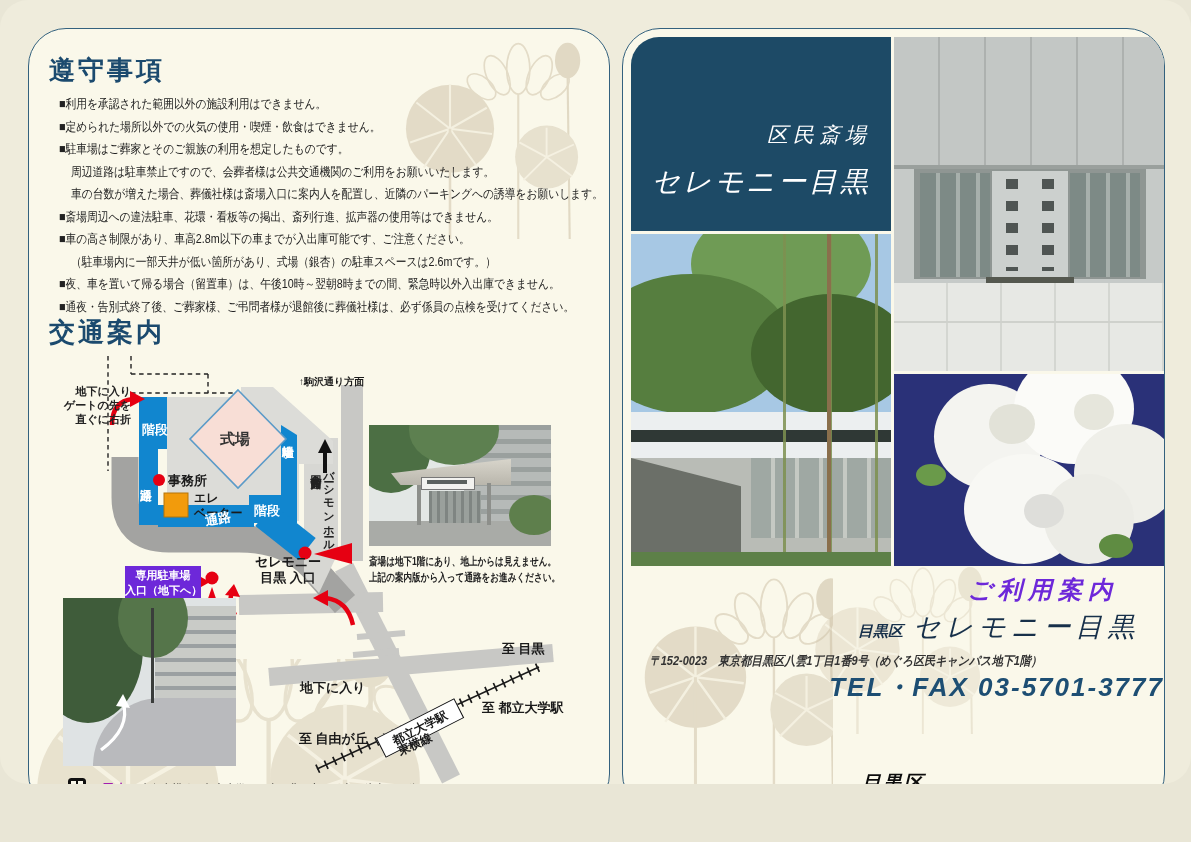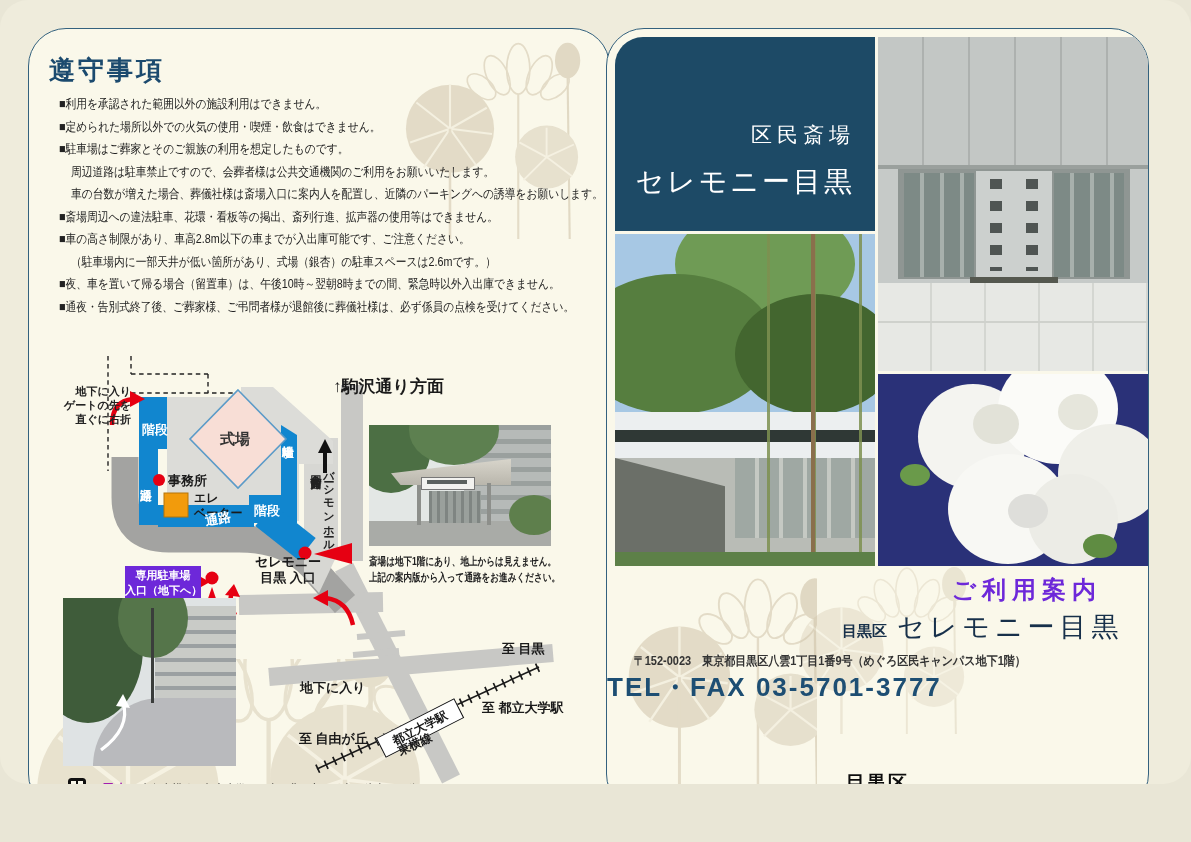--- a/index.html
+++ b/index.html
@@ -1,20 +1,20 @@
 <!DOCTYPE html>
 <html><head>
 <meta charset="utf-8">
 <style>
   html,body{margin:0;padding:0;}
   body{font-family:"Liberation Sans","DejaVu Sans",sans-serif;background:#e9e6d6;}
   .stage{position:relative;width:1191px;height:784px;background:#efecdc;overflow:hidden;border-radius:28px;}
   .page{position:absolute;top:28px;height:784px;background:#faf8ea;border:1.6px solid #33617e;border-radius:38px;overflow:hidden;box-sizing:border-box;}
   .page-left{left:28px;width:582px;}
-  .page-right{left:606px;width:543px;}
+  .page-right{left:622px;width:543px;font-style:italic;}
   .abs{position:absolute;}
   .serif{font-family:"Liberation Serif","DejaVu Serif",serif;}
   .sec-title{font-family:"Liberation Serif","DejaVu Serif",serif;font-size:26px;font-weight:bold;color:#1b4a6e;letter-spacing:3px;}
   .rules{font-size:12.5px;color:#222;line-height:22.5px;white-space:nowrap;transform:scale(.86,1);transform-origin:left top;font-weight:500;}
   .rule.indent{padding-left:14px;}
   .condensed{transform:scale(.85,1);transform-origin:left top;white-space:nowrap;}
   .maplabel{position:absolute;font-weight:bold;color:#1a1a1a;white-space:nowrap;}
   .white{color:#fff;}
   .vtext{writing-mode:vertical-rl;text-orientation:upright;letter-spacing:1px;}
   .caption{font-size:11px;font-weight:bold;color:#222;line-height:16px;white-space:nowrap;transform:scale(.78,1);transform-origin:left top;}
@@ -73,20 +73,21 @@
       <div class="rule">■駐車場はご葬家とそのご親族の利用を想定したものです。</div>
       <div class="rule indent">周辺道路は駐車禁止ですので、会葬者様は公共交通機関のご利用をお願いいたします。</div>
       <div class="rule indent">車の台数が増えた場合、葬儀社様は斎場入口に案内人を配置し、近隣のパーキングへの誘導をお願いします。</div>
       <div class="rule">■斎場周辺への違法駐車、花環・看板等の掲出、斎列行進、拡声器の使用等はできません。</div>
       <div class="rule">■車の高さ制限があり、車高2.8m以下の車までが入出庫可能です、ご注意ください。</div>
       <div class="rule indent">（駐車場内に一部天井が低い箇所があり、式場（銀杏）の駐車スペースは2.6mです。）</div>
       <div class="rule">■夜、車を置いて帰る場合（留置車）は、午後10時～翌朝8時までの間、緊急時以外入出庫できません。</div>
       <div class="rule">■通夜・告別式終了後、ご葬家様、ご弔問者様が退館後に葬儀社様は、必ず係員の点検を受けてください。</div>
     </div>
 
+    <div class="abs sec-title" style="left:20px;top:286px">交通案内</div>
 
     <svg class="abs" style="left:2px;top:322px" width="580" height="440" viewBox="30 350 580 440">
 
       <g stroke="#c8c8c5" fill="none">
         <path d="M268,676 L552,652" stroke-width="18"></path>
         <path d="M343,566 L450,778" stroke-width="20"></path>
         <path d="M238,604 L382,601" stroke-width="20"></path>
         <path d="M351,384 L351,560" stroke-width="22"></path>
         <path d="M356,636 L404,632" stroke-width="6"></path>
         <path d="M352,654 L398,650" stroke-width="6"></path>
@@ -140,21 +141,21 @@
         <path d="M234,614 Q227,601 231,591"></path>
         <path d="M352,624 Q347,600 325,597"></path>
       </g>
     </svg>
 
     <div class="maplabel" style="left:18px;top:355px;width:84px;text-align:right;font-size:11px;line-height:14px;color:#222">
       <div>地下に入り</div>
         <div>ゲートの先を</div>
         <div>直ぐに右折</div>
     </div>
-    <div class="maplabel" style="left:304px;top:346px;font-size:17px">↑駒沢通り方面</div>
+    <div class="maplabel" style="left:270px;top:346px;font-size:10px">↑駒沢通り方面</div>
     <div class="maplabel white" style="left:113px;top:392px;font-size:13px">階段</div>
     <div class="maplabel" style="left:191px;top:401px;font-size:15px;color:#333">式場</div>
     <div class="maplabel" style="left:139px;top:443px;font-size:13px">事務所</div>
     <div class="maplabel white vtext" style="left:108px;top:450px;font-size:12px;height:48px">通路</div>
     <div class="maplabel" style="left:165px;top:462px;font-size:12px;line-height:15px">
       <div>エレ</div>
         <div>ベーター</div>
     </div>
     <div class="maplabel white" style="left:176px;top:481px;font-size:13px;transform:rotate(-10deg)">通路</div>
     <div class="maplabel white vtext" style="left:251px;top:408px;font-size:11.5px;height:64px;letter-spacing:0">駐輪場</div>
@@ -281,20 +282,20 @@
 
     <div class="abs" style="left:235px;top:580px;display:flex;align-items:baseline;gap:10px">
       <span class="serif" style="font-size:15px;font-weight:bold;color:#17304a">目黒区</span>
       <span class="serif" style="font-size:27px;color:#17304a;letter-spacing:5px">セレモニー目黒</span>
     </div>
 
     <div class="abs" style="left:0;right:0;top:622px;">
       <span style="display:inline-block;font-size:12.5px;font-weight:bold;color:#333;transform:scale(.88,1);white-space:nowrap">〒152-0023　東京都目黒区八雲1丁目1番9号（めぐろ区民キャンパス地下1階）</span>
     </div>
 
-    <div class="abs" style="left:0;right:0;top:641px;text-align:left;font-size:26px;font-weight:bold;color:#1d4e73;letter-spacing:2px">TEL・FAX 03-5701-3777</div>
+    <div class="abs" style="left:0;right:0;top:641px;text-align:right;font-size:26px;font-weight:bold;color:#1d4e73;letter-spacing:2px">TEL・FAX 03-5701-3777</div>
 
 
     <div class="abs" style="left:0;right:0;top:741px;text-align:center;font-size:19px;font-weight:bold;color:#0d0d0d;letter-spacing:2px">目黒区</div>
   </div>
 
   <div class="abs" style="left:0;top:833px;width:1191px;height:9px;background:#c9ced0"></div>
 </div>
 
 </body></html>

